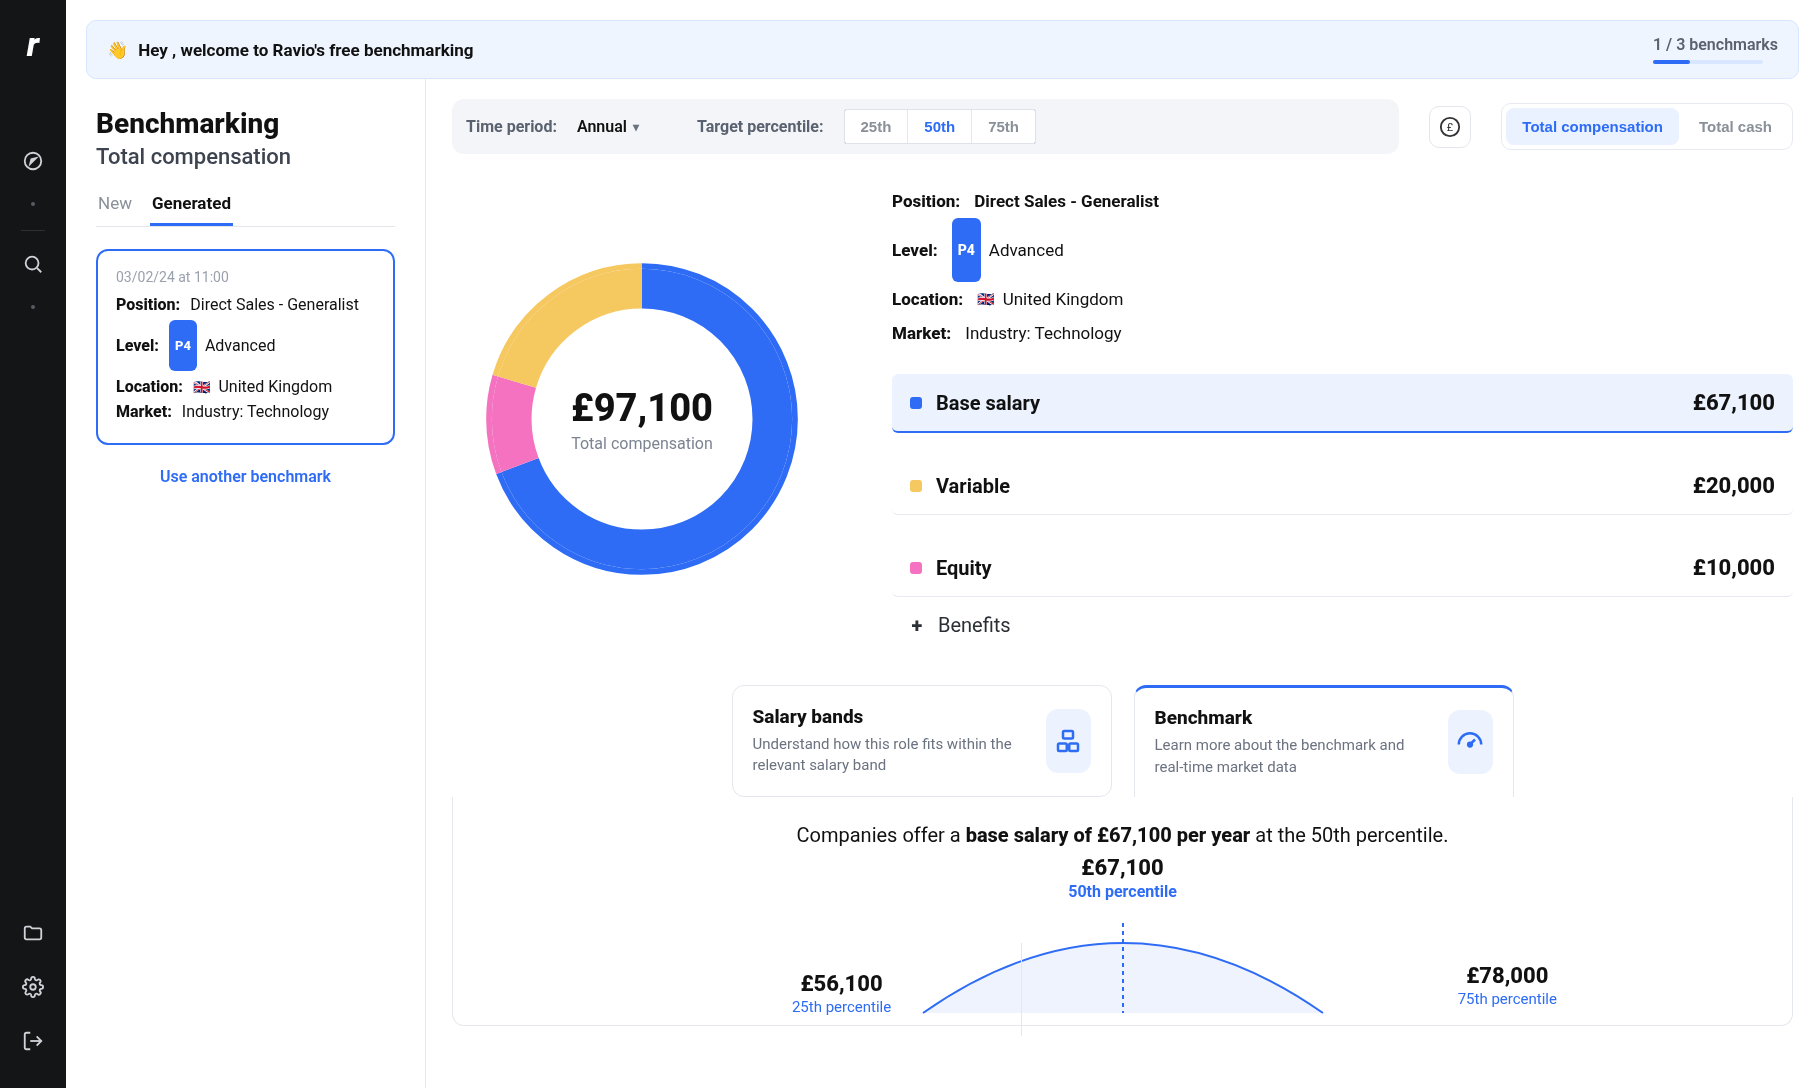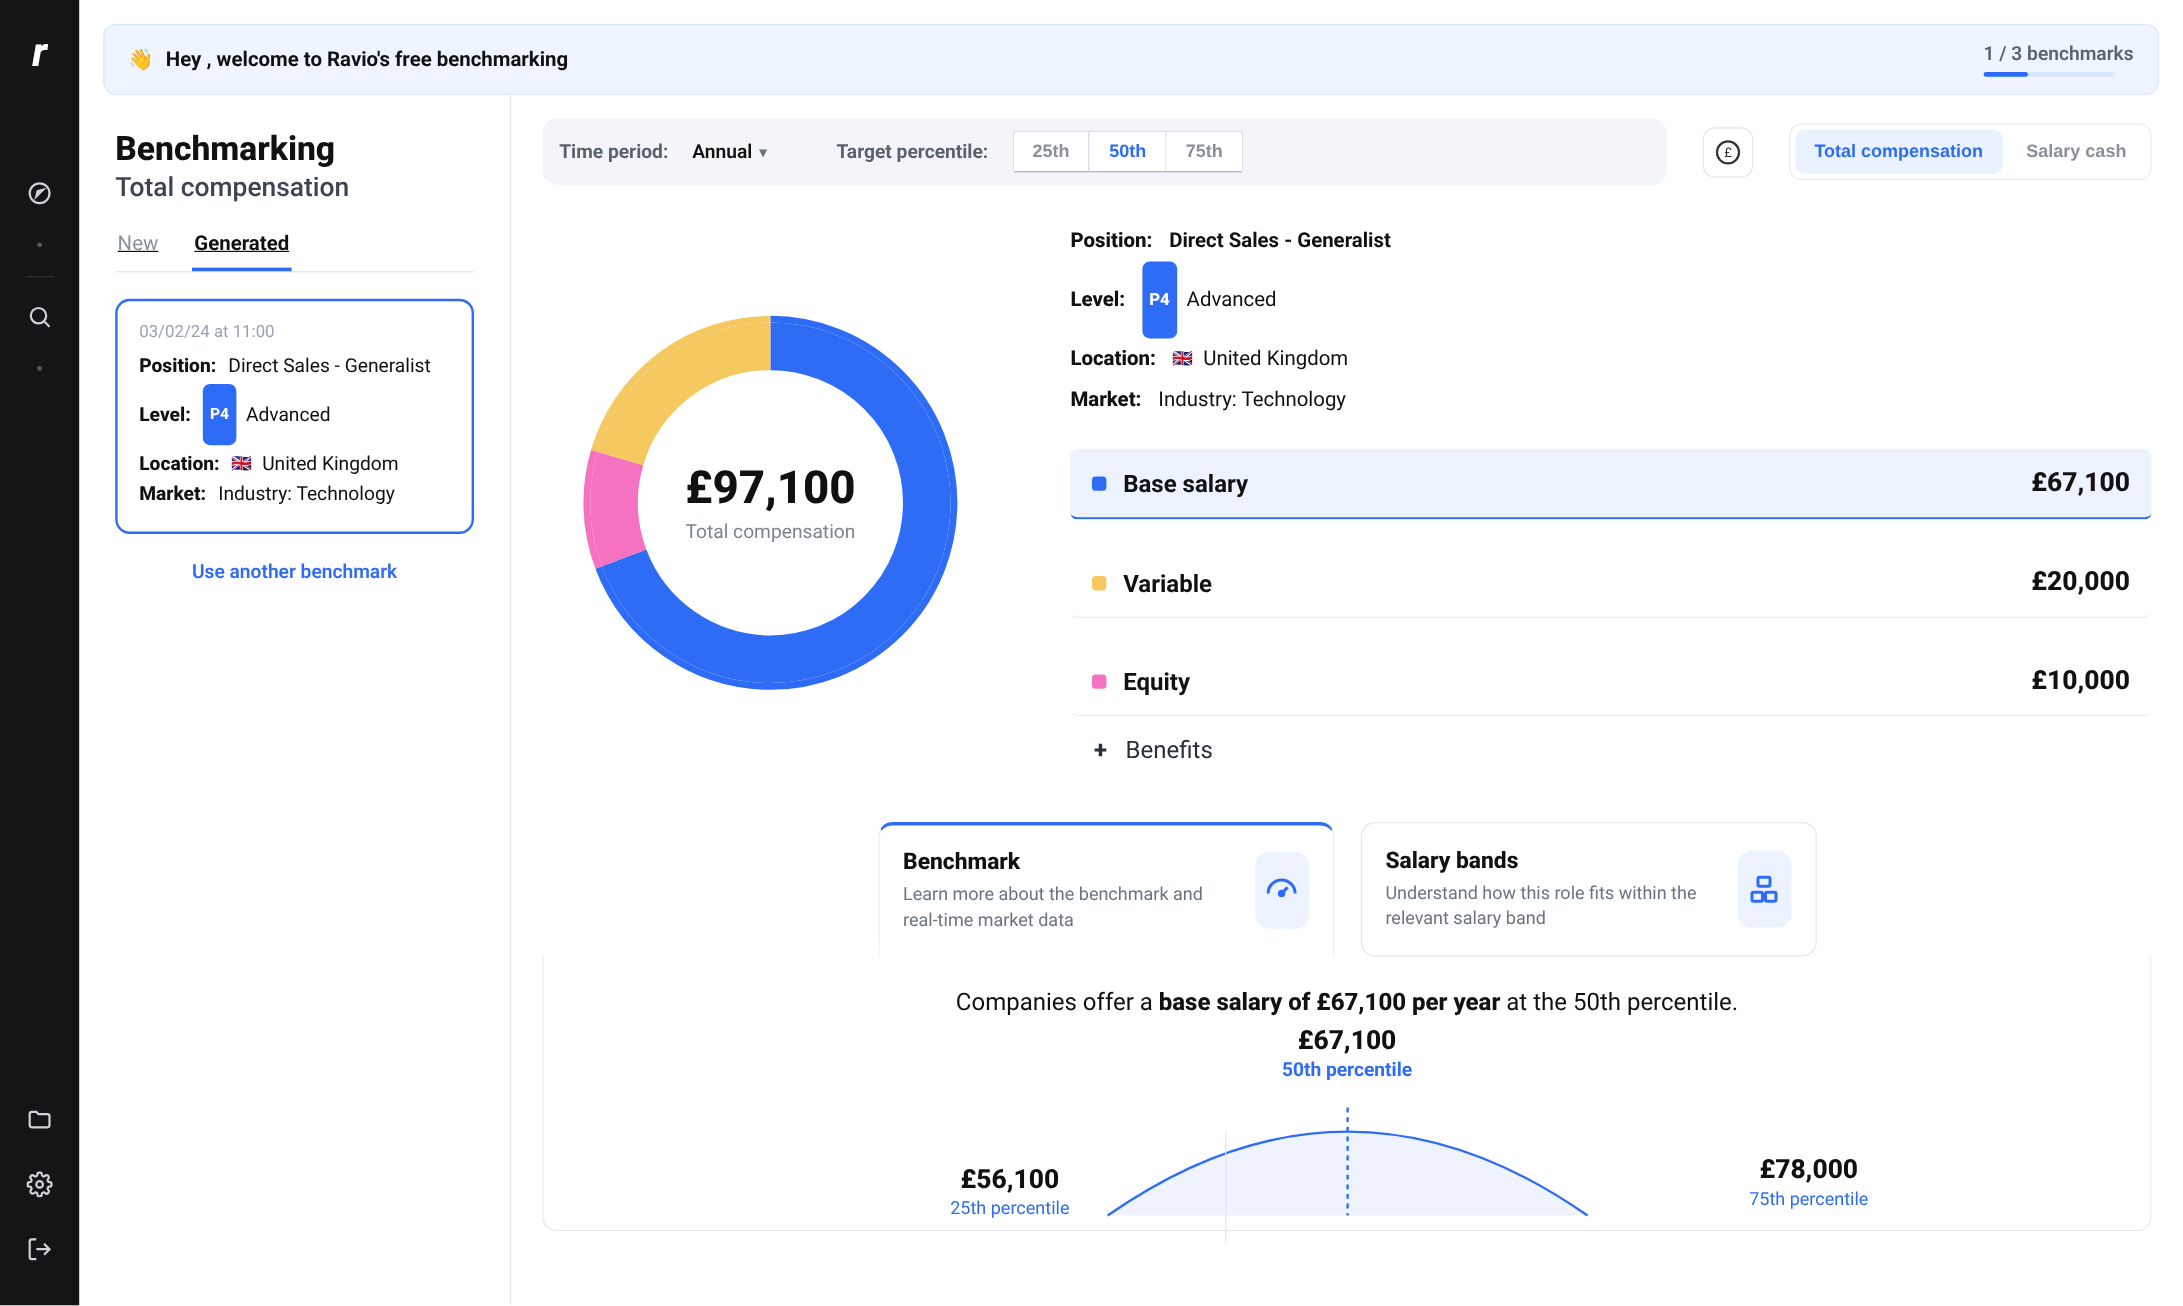--- a/index.html
+++ b/index.html
@@ -33,21 +33,21 @@
 .banner-right .bar { width:110px; height:4px; background:#d9e6ff; border-radius:4px; position:relative; }
 .banner-right .bar::after { content:""; position:absolute; left:0; top:0; height:100%; width:34%; background:#2e6cf6; border-radius:4px; }
 
 
 .columns { display:flex; flex:1; overflow:hidden; }
 .left {
   width:360px; border-right:1px solid #e5e7eb; padding:28px 30px 20px 30px;
 }
 .left h1 { font-size:28px; font-weight:800; margin-bottom:4px; }
 .left .subtitle { font-size:22px; font-weight:500; color:#3d4450; margin-bottom:24px; }
-.left-tabs { display:flex; gap:26px; border-bottom:1px solid #e2e5ea; font-size:17px;text-decoration:underline; }
+.left-tabs { display:flex; gap:16px; border-bottom:1px solid #e2e5ea; font-size:17px; }
 .left-tab { padding:0 2px 10px; color:#8a9099; cursor:pointer; }
 .left-tab.active { color:#111; font-weight:700; border-bottom:3px solid #2e6cf6; }
 
 .card {
   border:2px solid #2e6cf6; border-radius:12px; padding:18px 18px 16px; margin-top:22px;
 }
 .card .ts { color:#9aa1ad; font-size:14px; margin-bottom:10px; }
 .card .row { font-size:16px; margin:6px 0; display:flex; align-items:center; gap:8px; }
 .card .row .k { font-weight:800; margin-right:2px; }
 .badge {
@@ -259,21 +259,21 @@
 
           <div class="tb-icon">
             <svg viewBox="0 0 24 24" width="22" height="22" fill="none" stroke="#333" stroke-width="2">
                 <circle cx="12" cy="12" r="10"></circle>
                 <text x="12" y="16" text-anchor="middle" font-size="12" fill="#333" stroke="none">£</text>
               </svg>
           </div>
 
           <div class="view-toggle">
             <button class="active">Total compensation</button>
-            <button>Salary cash</button>
+            <button>Total cash</button>
           </div>
         </div>
 
         <div class="overview">
           <div class="donut-wrap pos-rel">
             <svg class="svg-donut" width="340" height="340" viewBox="0 0 120 120">
               <circle cx="60" cy="60" r="52" fill="none" stroke="#eef2f8" stroke-width="2"></circle>
               <circle cx="60" cy="60" r="46" fill="none" stroke="#2e6cf6" stroke-width="14" stroke-dasharray="200.1 289" stroke-linecap="butt"></circle>
               <circle cx="60" cy="60" r="46" fill="none" stroke="#f472c0" stroke-width="14" stroke-dasharray="29.8 289" stroke-dashoffset="-200.1"></circle>
               <circle cx="60" cy="60" r="46" fill="none" stroke="#f6c860" stroke-width="14" stroke-dasharray="59.6 289" stroke-dashoffset="-229.9"></circle>
@@ -333,43 +333,43 @@
               </div>
               <div class="br-add">
                 <span class="plus">+</span>
                 <span>Benefits</span>
               </div>
             </div>
           </div>
         </div>
 
         <div class="lower-tabs">
+          <div class="lt">
+            <div class="txt">
+              <h3>Salary bands</h3>
+              <p>Understand how this role fits within the relevant salary band</p>
+            </div>
+            <div class="iconbox">
+              <svg viewBox="0 0 24 24" fill="none" stroke="currentColor" stroke-width="2">
+                  <rect x="8" y="4" width="8" height="6" rx="1"></rect>
+                  <rect x="4" y="14" width="7" height="6" rx="1"></rect>
+                  <rect x="13" y="14" width="7" height="6" rx="1"></rect>
+                </svg>
+            </div>
+          </div>
           <div class="lt active">
             <div class="txt">
               <h3>Benchmark</h3>
               <p>Learn more about the benchmark and real-time market data</p>
             </div>
             <div class="iconbox">
               <svg viewBox="0 0 24 24" fill="none" stroke="currentColor" stroke-width="2">
                   <path d="M3 14a9 9 0 0 1 18 0"></path>
                   <circle cx="12" cy="14" r="1.5" fill="currentColor"></circle>
                   <line x1="12" y1="14" x2="16" y2="10"></line>
-                </svg>
-            </div>
-          </div>
-          <div class="lt">
-            <div class="txt">
-              <h3>Salary bands</h3>
-              <p>Understand how this role fits within the relevant salary band</p>
-            </div>
-            <div class="iconbox">
-              <svg viewBox="0 0 24 24" fill="none" stroke="currentColor" stroke-width="2">
-                  <rect x="8" y="4" width="8" height="6" rx="1"></rect>
-                  <rect x="4" y="14" width="7" height="6" rx="1"></rect>
-                  <rect x="13" y="14" width="7" height="6" rx="1"></rect>
                 </svg>
             </div>
           </div>
         </div>
 
         <div class="bench-panel">
           <div class="bench-sentence">
             <span>Companies offer a </span><b>base salary of £67,100 per year</b><span> at the 50th percentile.</span>
           </div>
 

